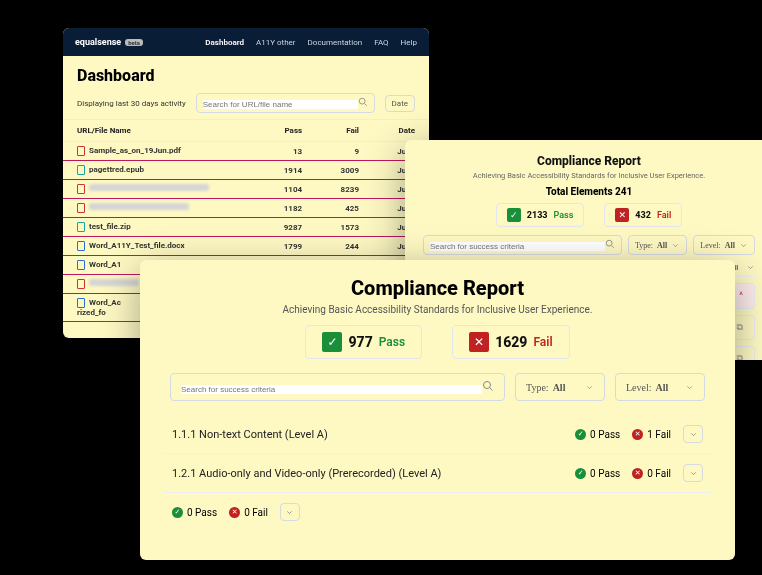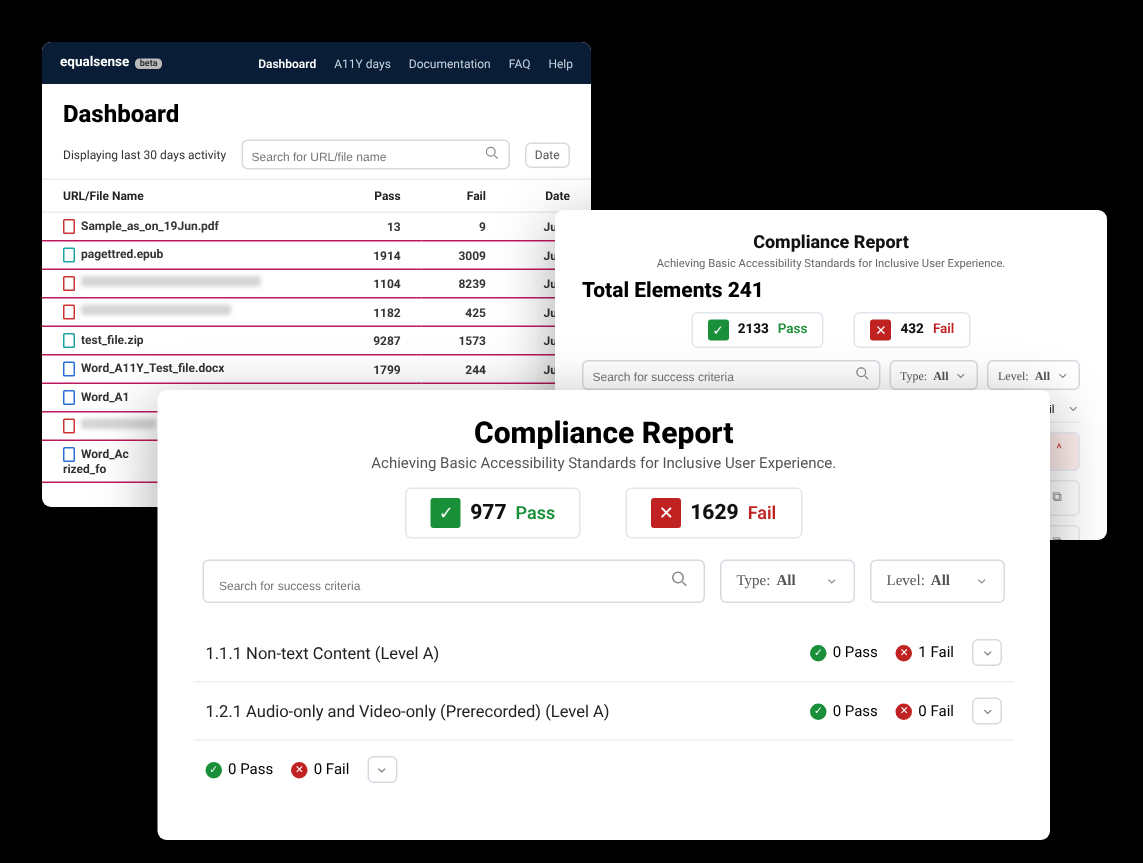--- a/index.html
+++ b/index.html
@@ -6,24 +6,25 @@
   body {
     font-family: -apple-system, BlinkMacSystemFont, "Segoe UI", Roboto, Arial, sans-serif;
     background: #000;
     width: 762px;
     height: 575px;
     overflow: hidden;
     position: relative;
   }
   .card {
     position: absolute;
-    background: #ffffff;
+    background: #fef9c3;
     border-radius: 6px;
     box-shadow: 0 10px 40px rgba(0,0,0,0.35);
     overflow: hidden;
+    margin-left: 35px;
   }
 
   
   .dashboard { left: 28px; top: 28px; width: 366px; height: 310px; }
   .dash-nav {
     background: #0a1d37;
     height: 28px;
     display: flex;
     align-items: center;
     padding: 0 12px;
@@ -61,21 +62,21 @@
   .fail-val { color:#c02222; }
   .file-ico { display:inline-block; width:8px; height:10px; border:1px solid #c33; border-radius:1px; margin-right:4px; vertical-align:middle;}
   .file-ico.blue{ border-color:#2a6fd6;}
   .file-ico.teal{ border-color:#1aa3a3;}
   .blur { display:inline-block; background:#d5d5d5; border-radius:2px; filter:blur(1.5px); height:7px; }
 
   
   .mid-report { left: 370px; top: 140px; width: 368px; height: 220px; padding: 14px 18px 10px; font-size:9px;}
   .mid-title { text-align:center; font-weight:800; font-size:12px; color:#111; }
   .mid-sub   { text-align:center; color:#666; font-size:7.5px; margin:3px 0 6px; }
-  .mid-total { text-align:left; font-weight:800; font-size:14px; margin-bottom:6px;}
+  .mid-total { text-align:center; font-weight:800; font-size:10px; margin-bottom:6px;}
   .mid-chips { display:flex; justify-content:center; gap:20px; margin-bottom:8px; }
   .chip {
     border:1px solid #e2e6ed; border-radius:4px; padding:4px 10px;
     display:flex; align-items:center; gap:6px; font-size:9px;
   }
   .chip-ico { width:14px; height:14px; border-radius:2px; display:flex; align-items:center; justify-content:center; color:#fff; font-size:9px;}
   .chip-ico.pass{ background:#1a8f3a;}
   .chip-ico.fail{ background:#c02222;}
   .chip-num { font-weight:800; color:#111;}
   .chip-lab { font-weight:600;}
@@ -121,21 +122,21 @@
 
 <div class="card dashboard">
   <div class="dash-nav">
     <div class="dash-logo">
       <span>equalsense</span>
       <span class="dash-logo-badge">beta</span>
     </div>
     <div style="flex:1"></div>
     <div class="dash-nav-items">
       <span class="dash-nav-item active">Dashboard</span>
-      <span class="dash-nav-item">A11Y days</span>
+      <span class="dash-nav-item">A11Y other</span>
       <span class="dash-nav-item">Documentation</span>
       <span class="dash-nav-item">FAQ</span>
       <span class="dash-nav-item">Help</span>
     </div>
   </div>
 
   <div class="dash-title">Dashboard</div>
 
   <div class="dash-toolbar">
     <span class="dash-activity">Displaying last 30 days activity</span>

